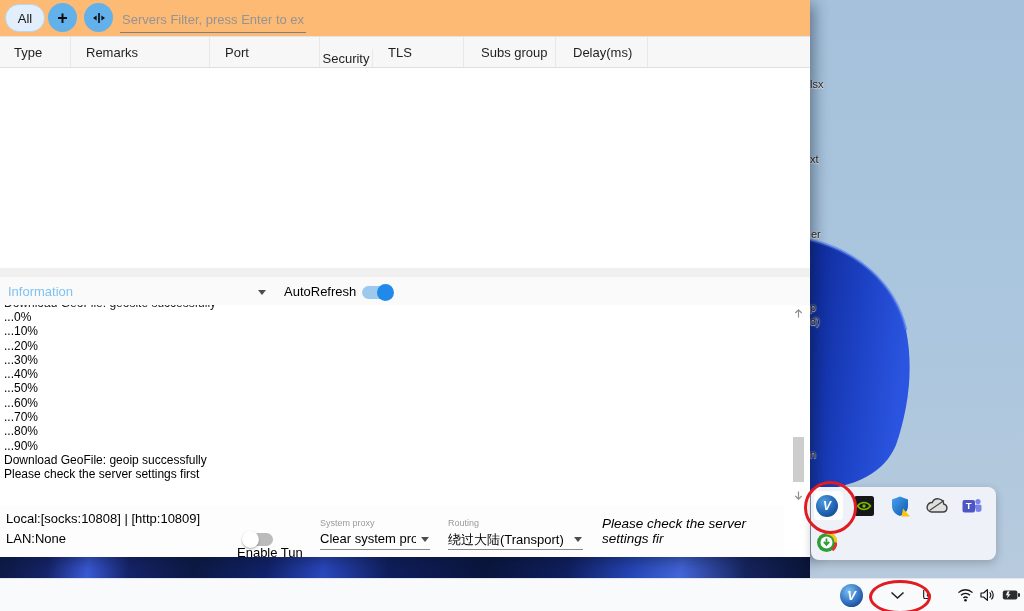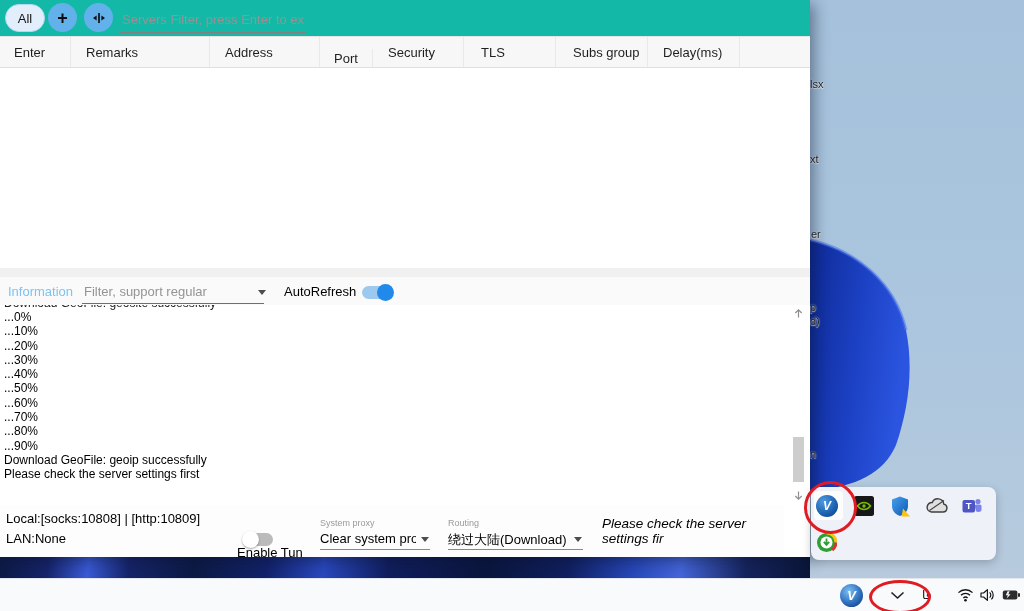--- a/index.html
+++ b/index.html
@@ -10,21 +10,21 @@
   .wall{position:absolute;inset:0;background:linear-gradient(180deg,#a5c1db 0%,#abc6de 55%,#b9cbdd 100%);}
   .bloom-svg{position:absolute;left:810px;top:0;width:214px;height:578px;}
   .darkband{position:absolute;left:0;top:556px;width:810px;height:22px;
     background:linear-gradient(97deg,#0c1a45 0%,#16246b 6%,#3a5bd8 11%,#16246b 16%,#0c1a45 24%,#12226b 33%,#2a49c0 40%,#101e5e 48%,#0a163e 60%,#101f60 70%,#2647b8 78%,#4466da 84%,#16245e 92%,#0a1538 100%);}
 
   .frag{position:absolute;font-size:11px;color:#272727;text-shadow:0 0 2px #fff,0 1px 1px rgba(255,255,255,.9);}
 
   
   .app{position:absolute;left:0;top:0;width:810px;height:557px;background:#fff;box-shadow:4px 4px 14px rgba(10,20,45,.45);}
 
-  .toolbar{position:absolute;top:0;left:0;width:810px;height:36px;background:#14b8a6;}
+  .toolbar{position:absolute;top:0;left:0;width:810px;height:36px;background:#fdba74;}
   .all-pill{position:absolute;left:5px;top:4px;width:38px;height:26px;border-radius:14px;background:#e2eefb;border:1px solid #b6d7f3;display:flex;align-items:center;justify-content:center;font-size:13px;color:#141414;cursor:pointer;}
   .cbtn{position:absolute;top:3px;width:29px;height:29px;border-radius:50%;background:#62b1ea;display:flex;align-items:center;justify-content:center;cursor:pointer;}
   .cbtn.add{left:48px;font-size:18px;font-weight:600;color:#0d0d0d;line-height:1;}
   .cbtn.split{left:84px;}
   .srv-filter{position:absolute;left:120px;top:6px;width:182px;height:24px;border:none;border-bottom:1px solid #7f7f7f;background:transparent;font:13px "Liberation Sans",sans-serif;color:#333;outline:none;}
   input::placeholder{color:#949494;opacity:1;}
 
   .thead{position:absolute;top:36px;left:0;width:810px;height:32px;background:#f7f7f7;border-top:1px solid #e4e4e4;border-bottom:1px solid #e0e0e0;display:flex;box-sizing:border-box;}
   .hcol{box-sizing:border-box;border-right:1px solid #e9e9e9;display:flex;align-items:center;padding-left:15px;font-size:13px;color:#1f1f1f;}
   .hcol:nth-child(1){width:71px;padding-left:14px;}
@@ -140,36 +140,34 @@
         <svg width="14" height="12" viewBox="0 0 14 12">
             <path d="M7 1 V11" stroke="#111" stroke-width="1.7"></path>
             <path d="M4.6 3.4 L1 6 L4.6 8.6 Z" fill="#111"></path>
             <path d="M9.4 3.4 L13 6 L9.4 8.6 Z" fill="#111"></path>
           </svg>
       </div>
       <input class="srv-filter" placeholder="Servers Filter, press Enter to exe" style="">
     </div>
 
     <div class="thead">
-        <div class="hcol">Enter</div>
+        <div class="hcol">Type</div>
         <div class="hcol">Remarks</div>
-        <div class="hcol">Address</div>
         <div class="hcol">Port</div>
         <div class="hcol">Security</div>
         <div class="hcol">TLS</div>
         <div class="hcol">Subs group</div>
         <div class="hcol">Delay(ms)</div>
       </div>
 
     <div class="tbody"></div>
     <div class="splitband"></div>
 
     <div class="inforow">
       <div class="infotab">Information</div>
-      <input class="info-filter" placeholder="Filter, support regular" style="">
       <div class="ddarrow arr-infofilter"></div>
       <div class="autorefresh">AutoRefresh</div>
     </div>
     <div class="tgl tgl-on">
         <div class="knob"></div>
       </div>
 
     <div class="logarea">
       <div class="clip">
           <div>Download GeoFile: geosite successfully</div>
@@ -202,21 +200,21 @@
 
     <div class="statusbar">
       <div class="st-local">Local:[socks:10808] | [http:10809]</div>
       <div class="st-lan">LAN:None</div>
       <div class="tun-label">Enable Tun</div>
       <div class="dd-label sp-label">System proxy</div>
       <div class="dd-value sp-value">Clear system prox</div>
       <div class="dd-line sp-line"></div>
       <div class="ddarrow arr-sp"></div>
       <div class="dd-label rt-label">Routing</div>
-      <div class="dd-value rt-value">绕过大陆(Download)</div>
+      <div class="dd-value rt-value">绕过大陆(Transport)</div>
       <div class="dd-line rt-line"></div>
       <div class="ddarrow arr-rt"></div>
       <div class="st-msg">Please check the server settings fir</div>
     </div>
   </div>
   <div class="tgl tgl-off">
       <div class="knob"></div>
     </div>
 
   <div class="popup">

